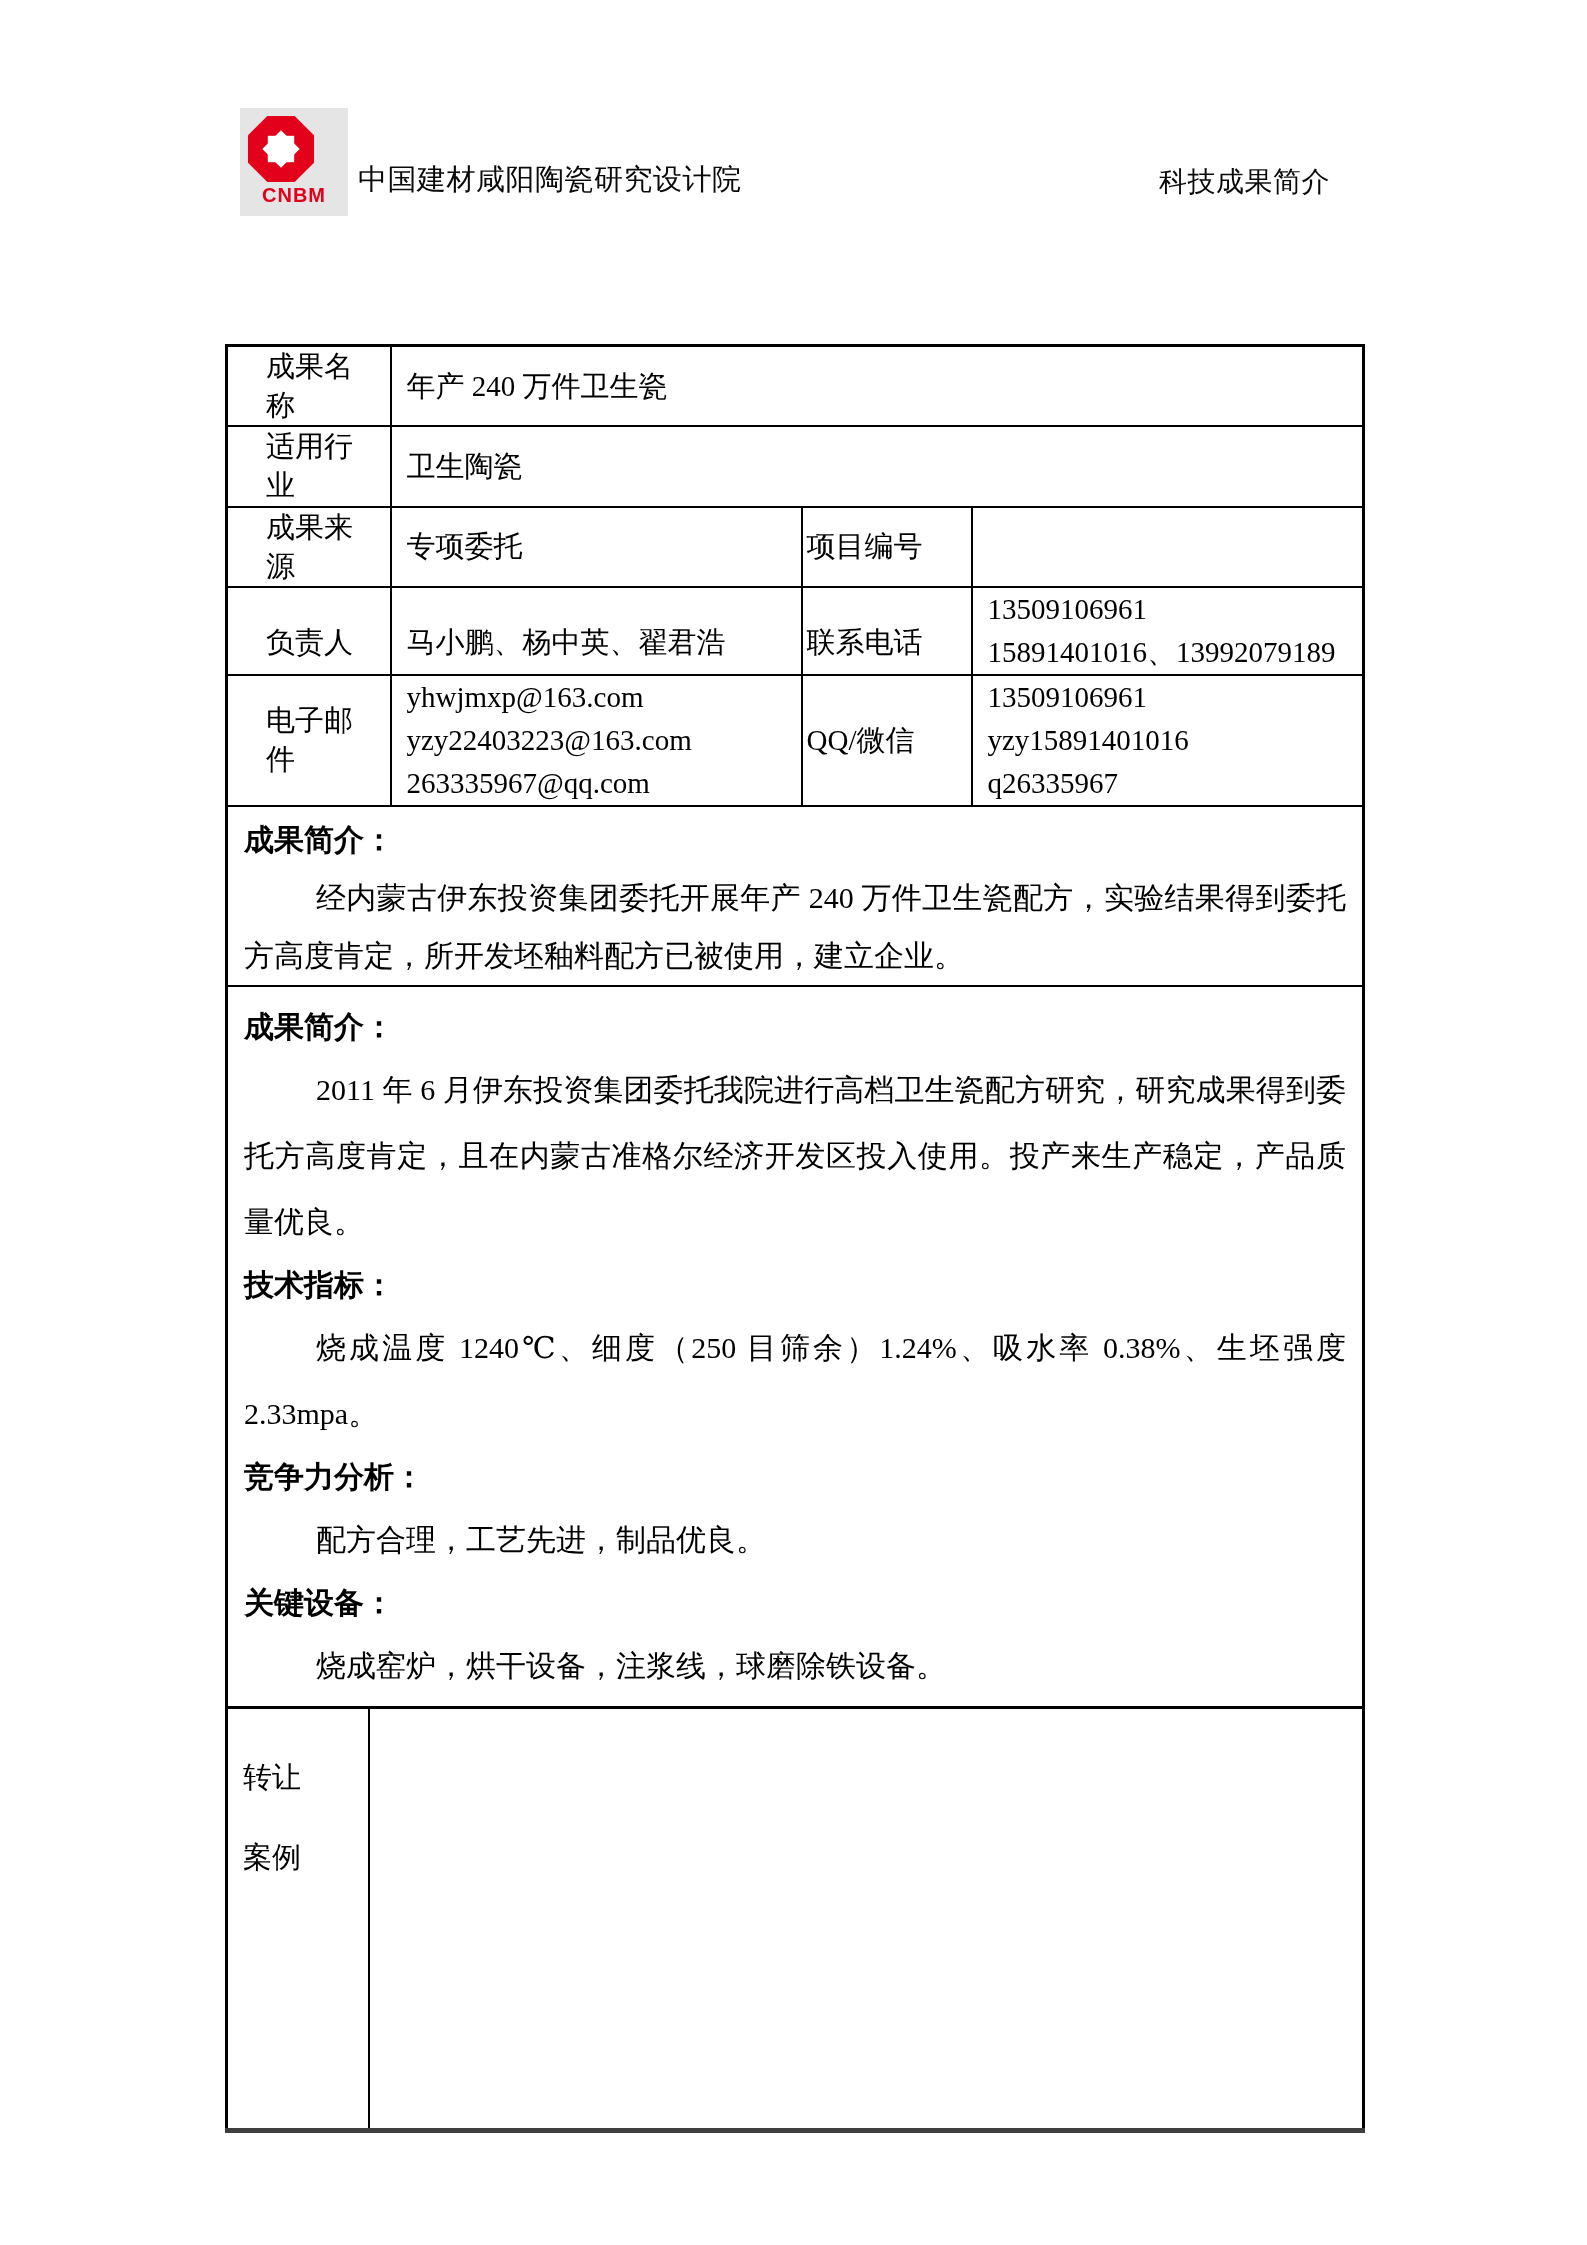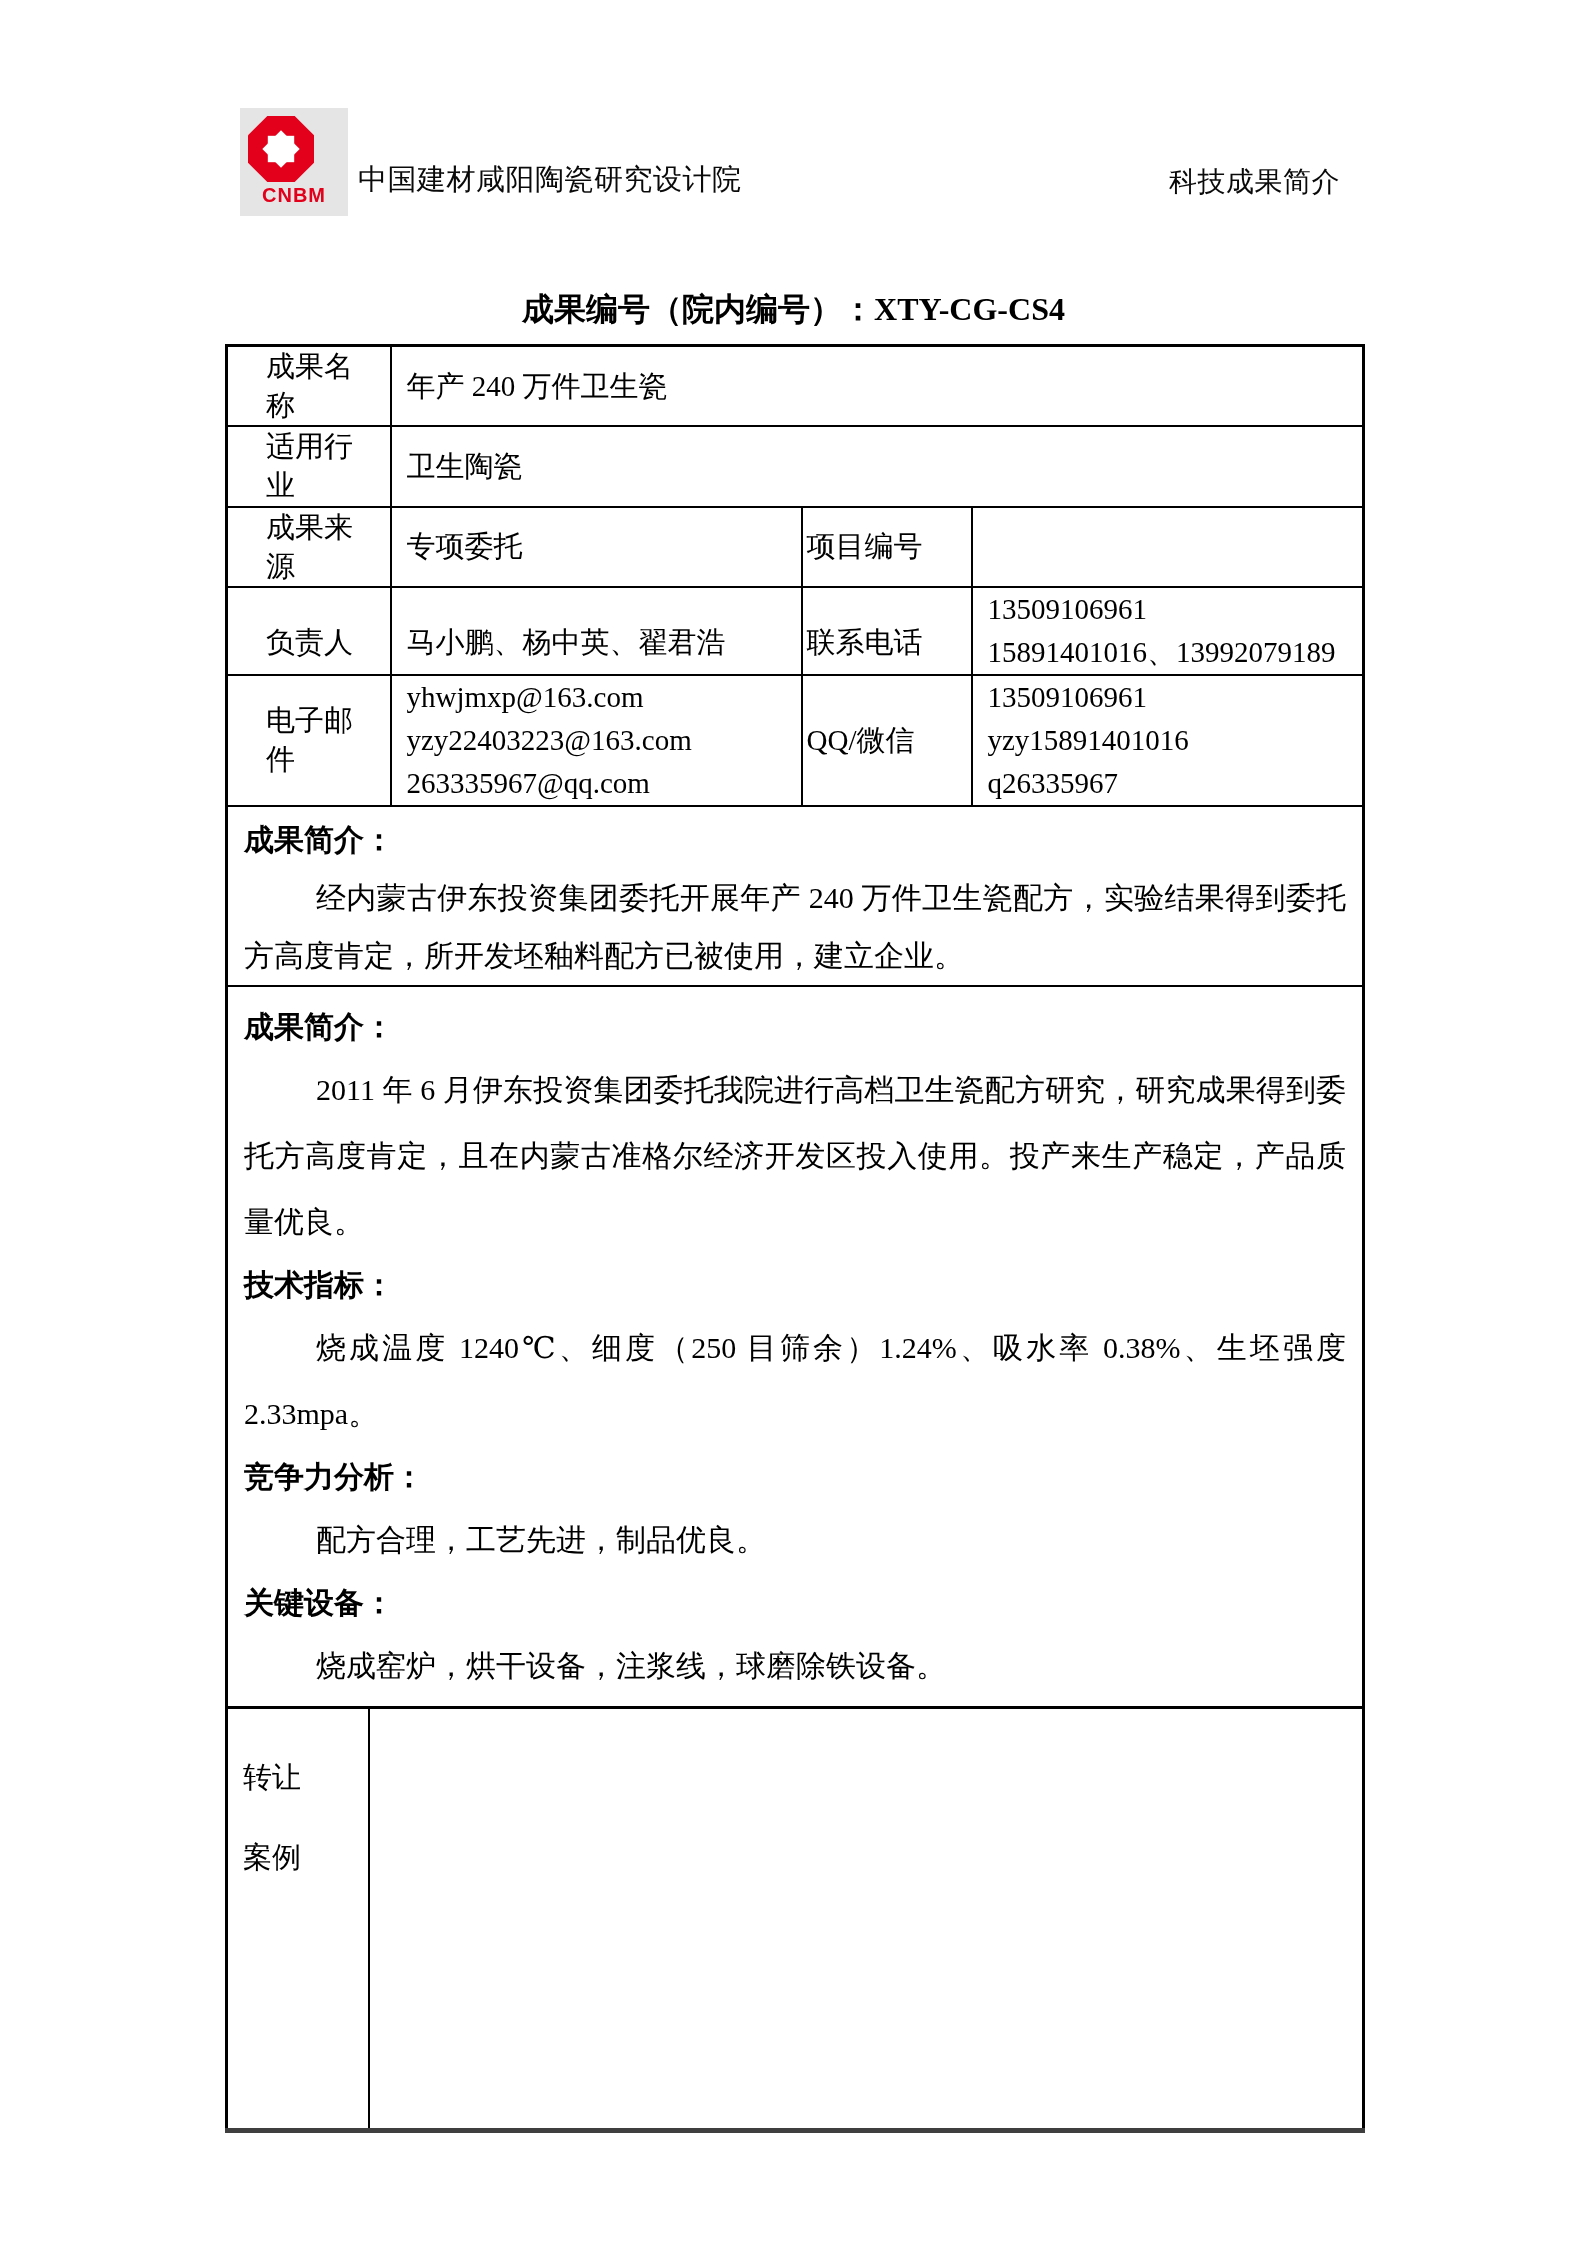--- a/index.html
+++ b/index.html
@@ -20,21 +20,21 @@
     position:absolute;left:0;top:76px;width:108px;text-align:center;
     font-family:"Liberation Sans","DejaVu Sans",sans-serif;
     font-weight:bold;font-size:20px;letter-spacing:1px;color:#e2001a;
   }
   .institute{
     position:absolute;left:358px;top:160px;
     font-family:"Liberation Sans","DejaVu Sans",sans-serif;
     font-size:29px;letter-spacing:0.5px;color:#0a0a0a;
   }
   .doctype{
-    position:absolute;right:247px;top:163px;
+    position:absolute;right:257px;top:163px;
     font-family:"Liberation Sans","DejaVu Sans",sans-serif;
     font-size:28px;letter-spacing:0.5px;color:#0a0a0a;
   }
 
   
   .doc-title{
     position:absolute;left:0;top:288px;width:100%;
     text-align:center;font-weight:bold;font-size:32px;
   }
 
@@ -89,21 +89,20 @@
         <rect x="30" y="30" width="40" height="40" fill="#ffffff"></rect>
         <polygon points="50,21.7 78.3,50 50,78.3 21.7,50" fill="#ffffff"></polygon>
         <circle cx="50" cy="50" r="9" fill="#e2001a" opacity="0"></circle>
       </svg>
       <div class="logo-text">CNBM</div>
     </div>
     <div class="institute">中国建材咸阳陶瓷研究设计院</div>
     <div class="doctype">科技成果简介</div>
   </div>
 
-  <div class="doc-title">成果编号（院内编号）：XTY-CG-CS4</div>
 
   <div class="table-wrap">
     <table class="t-main">
       <colgroup>
           <col style="width:164px">
           <col style="width:411px">
           <col style="width:170px">
           <col style="width:392px">
         </colgroup>
 

